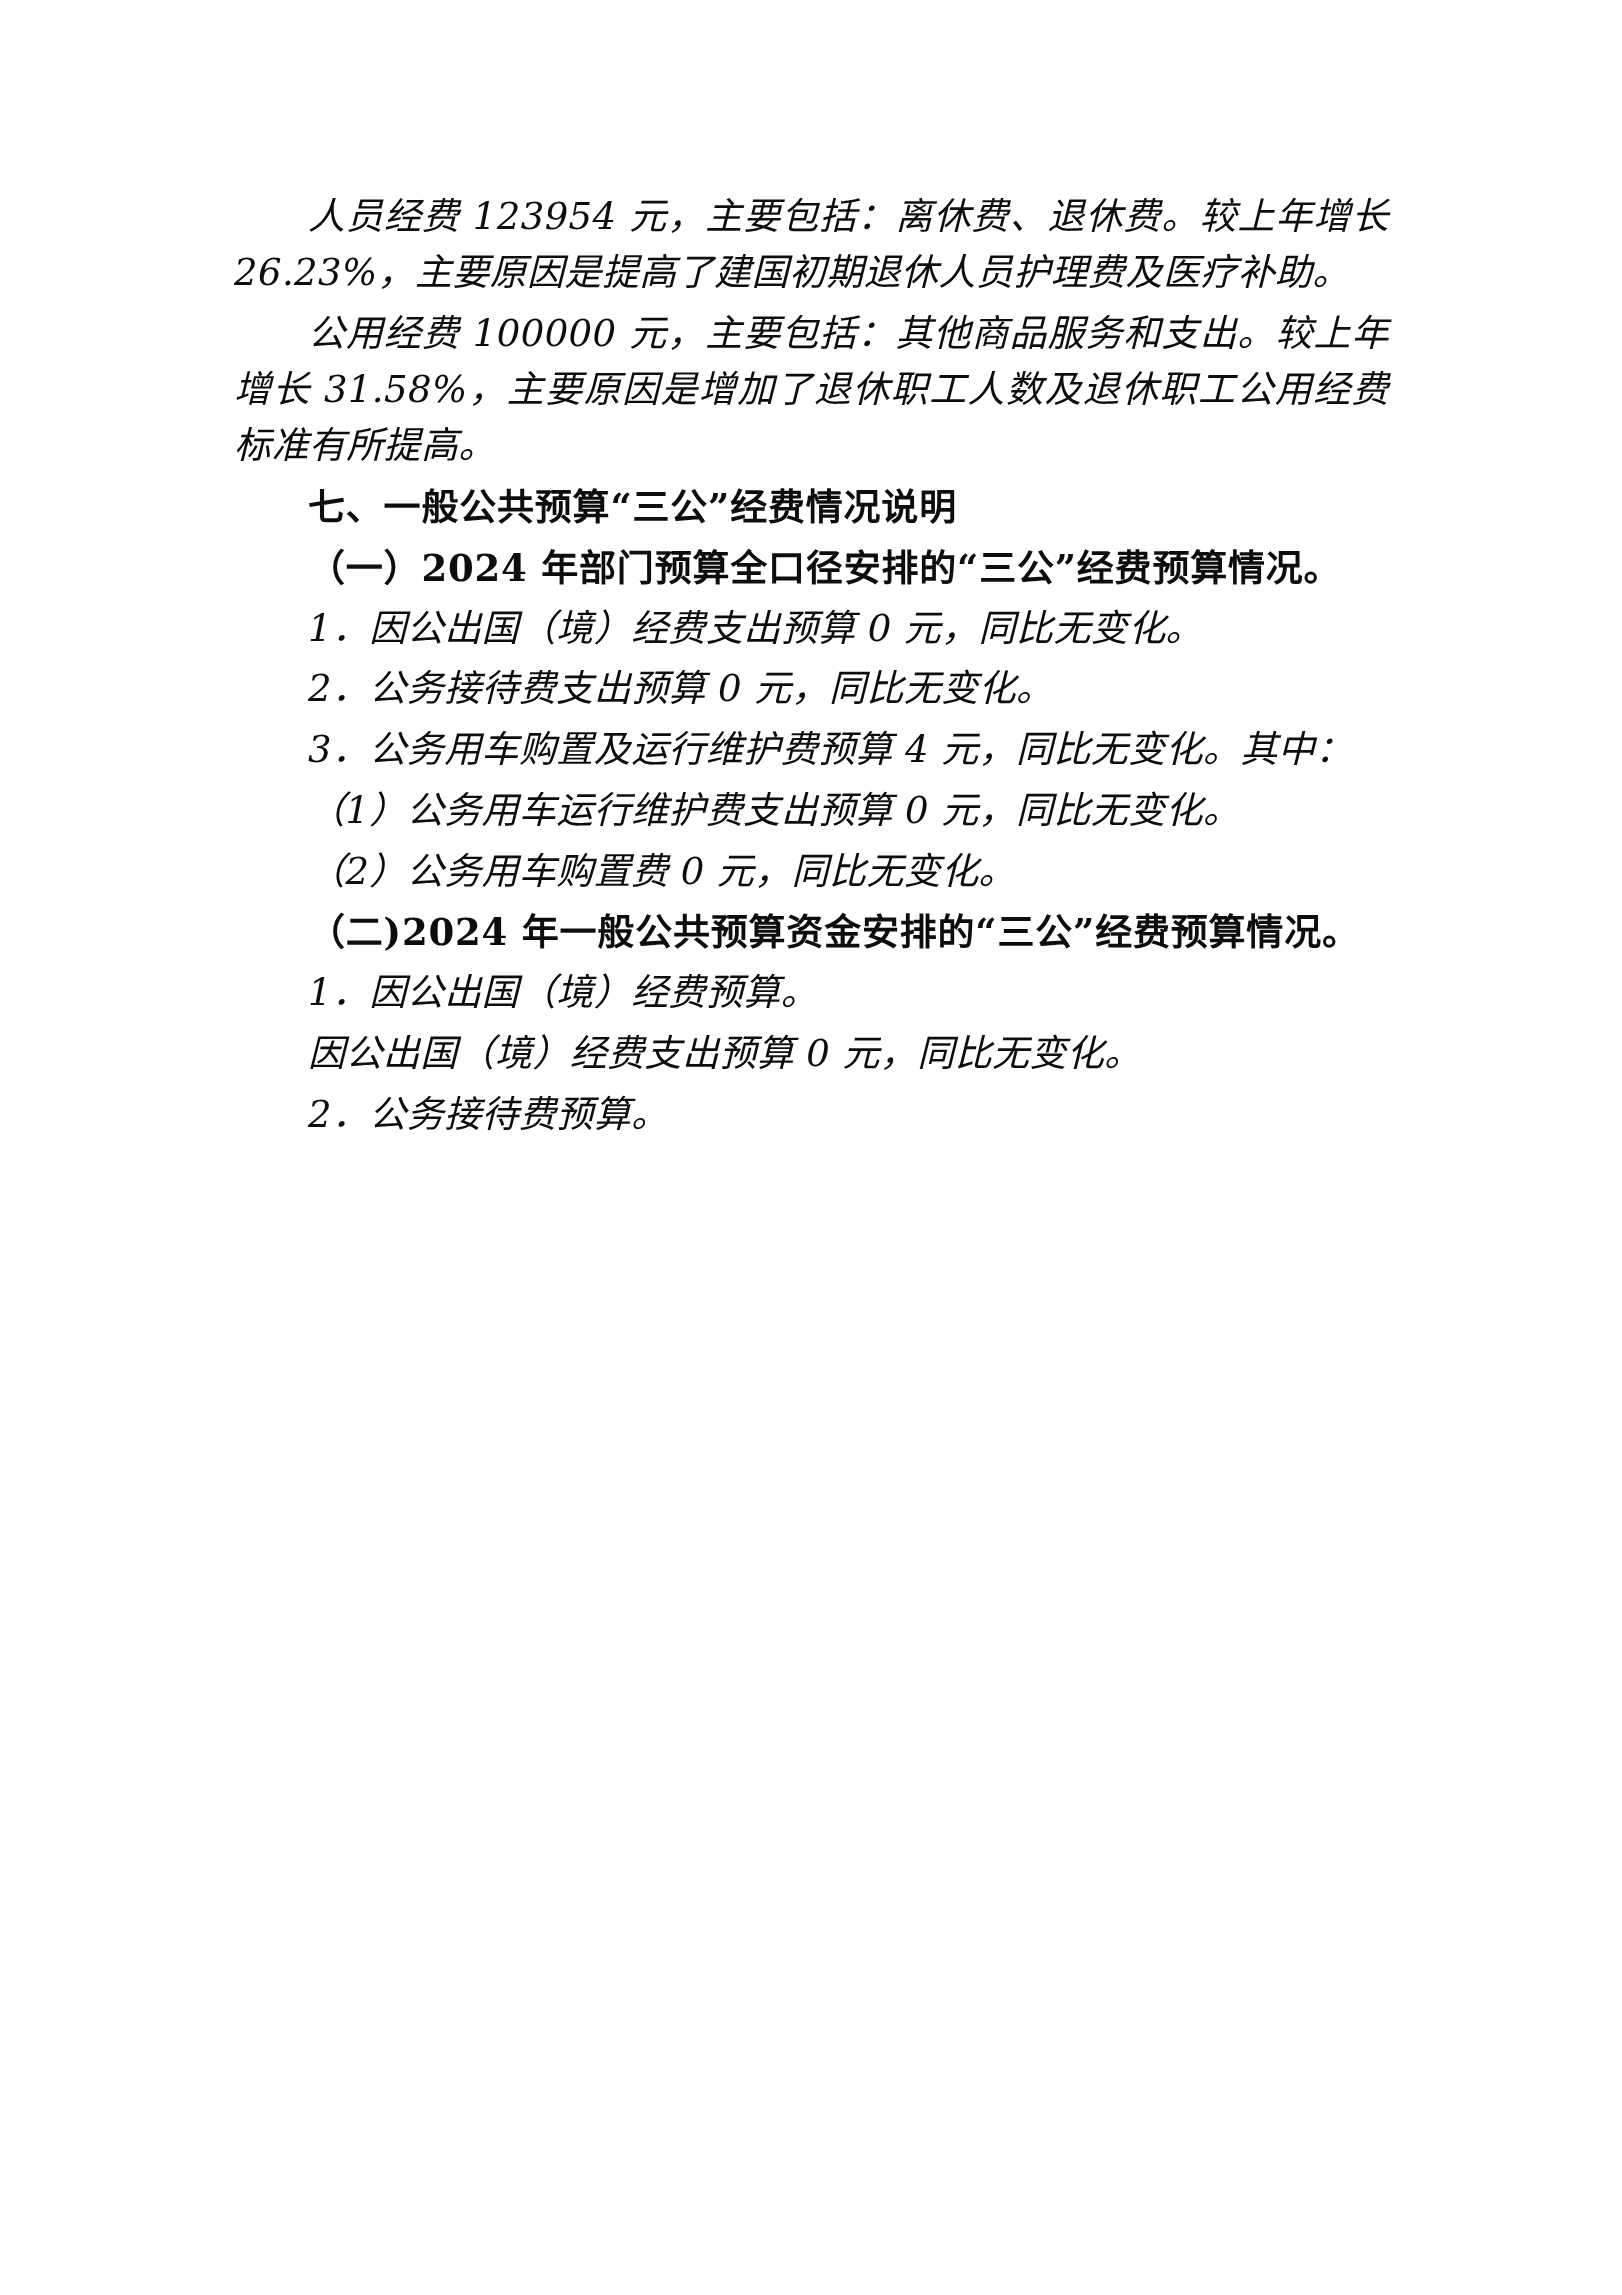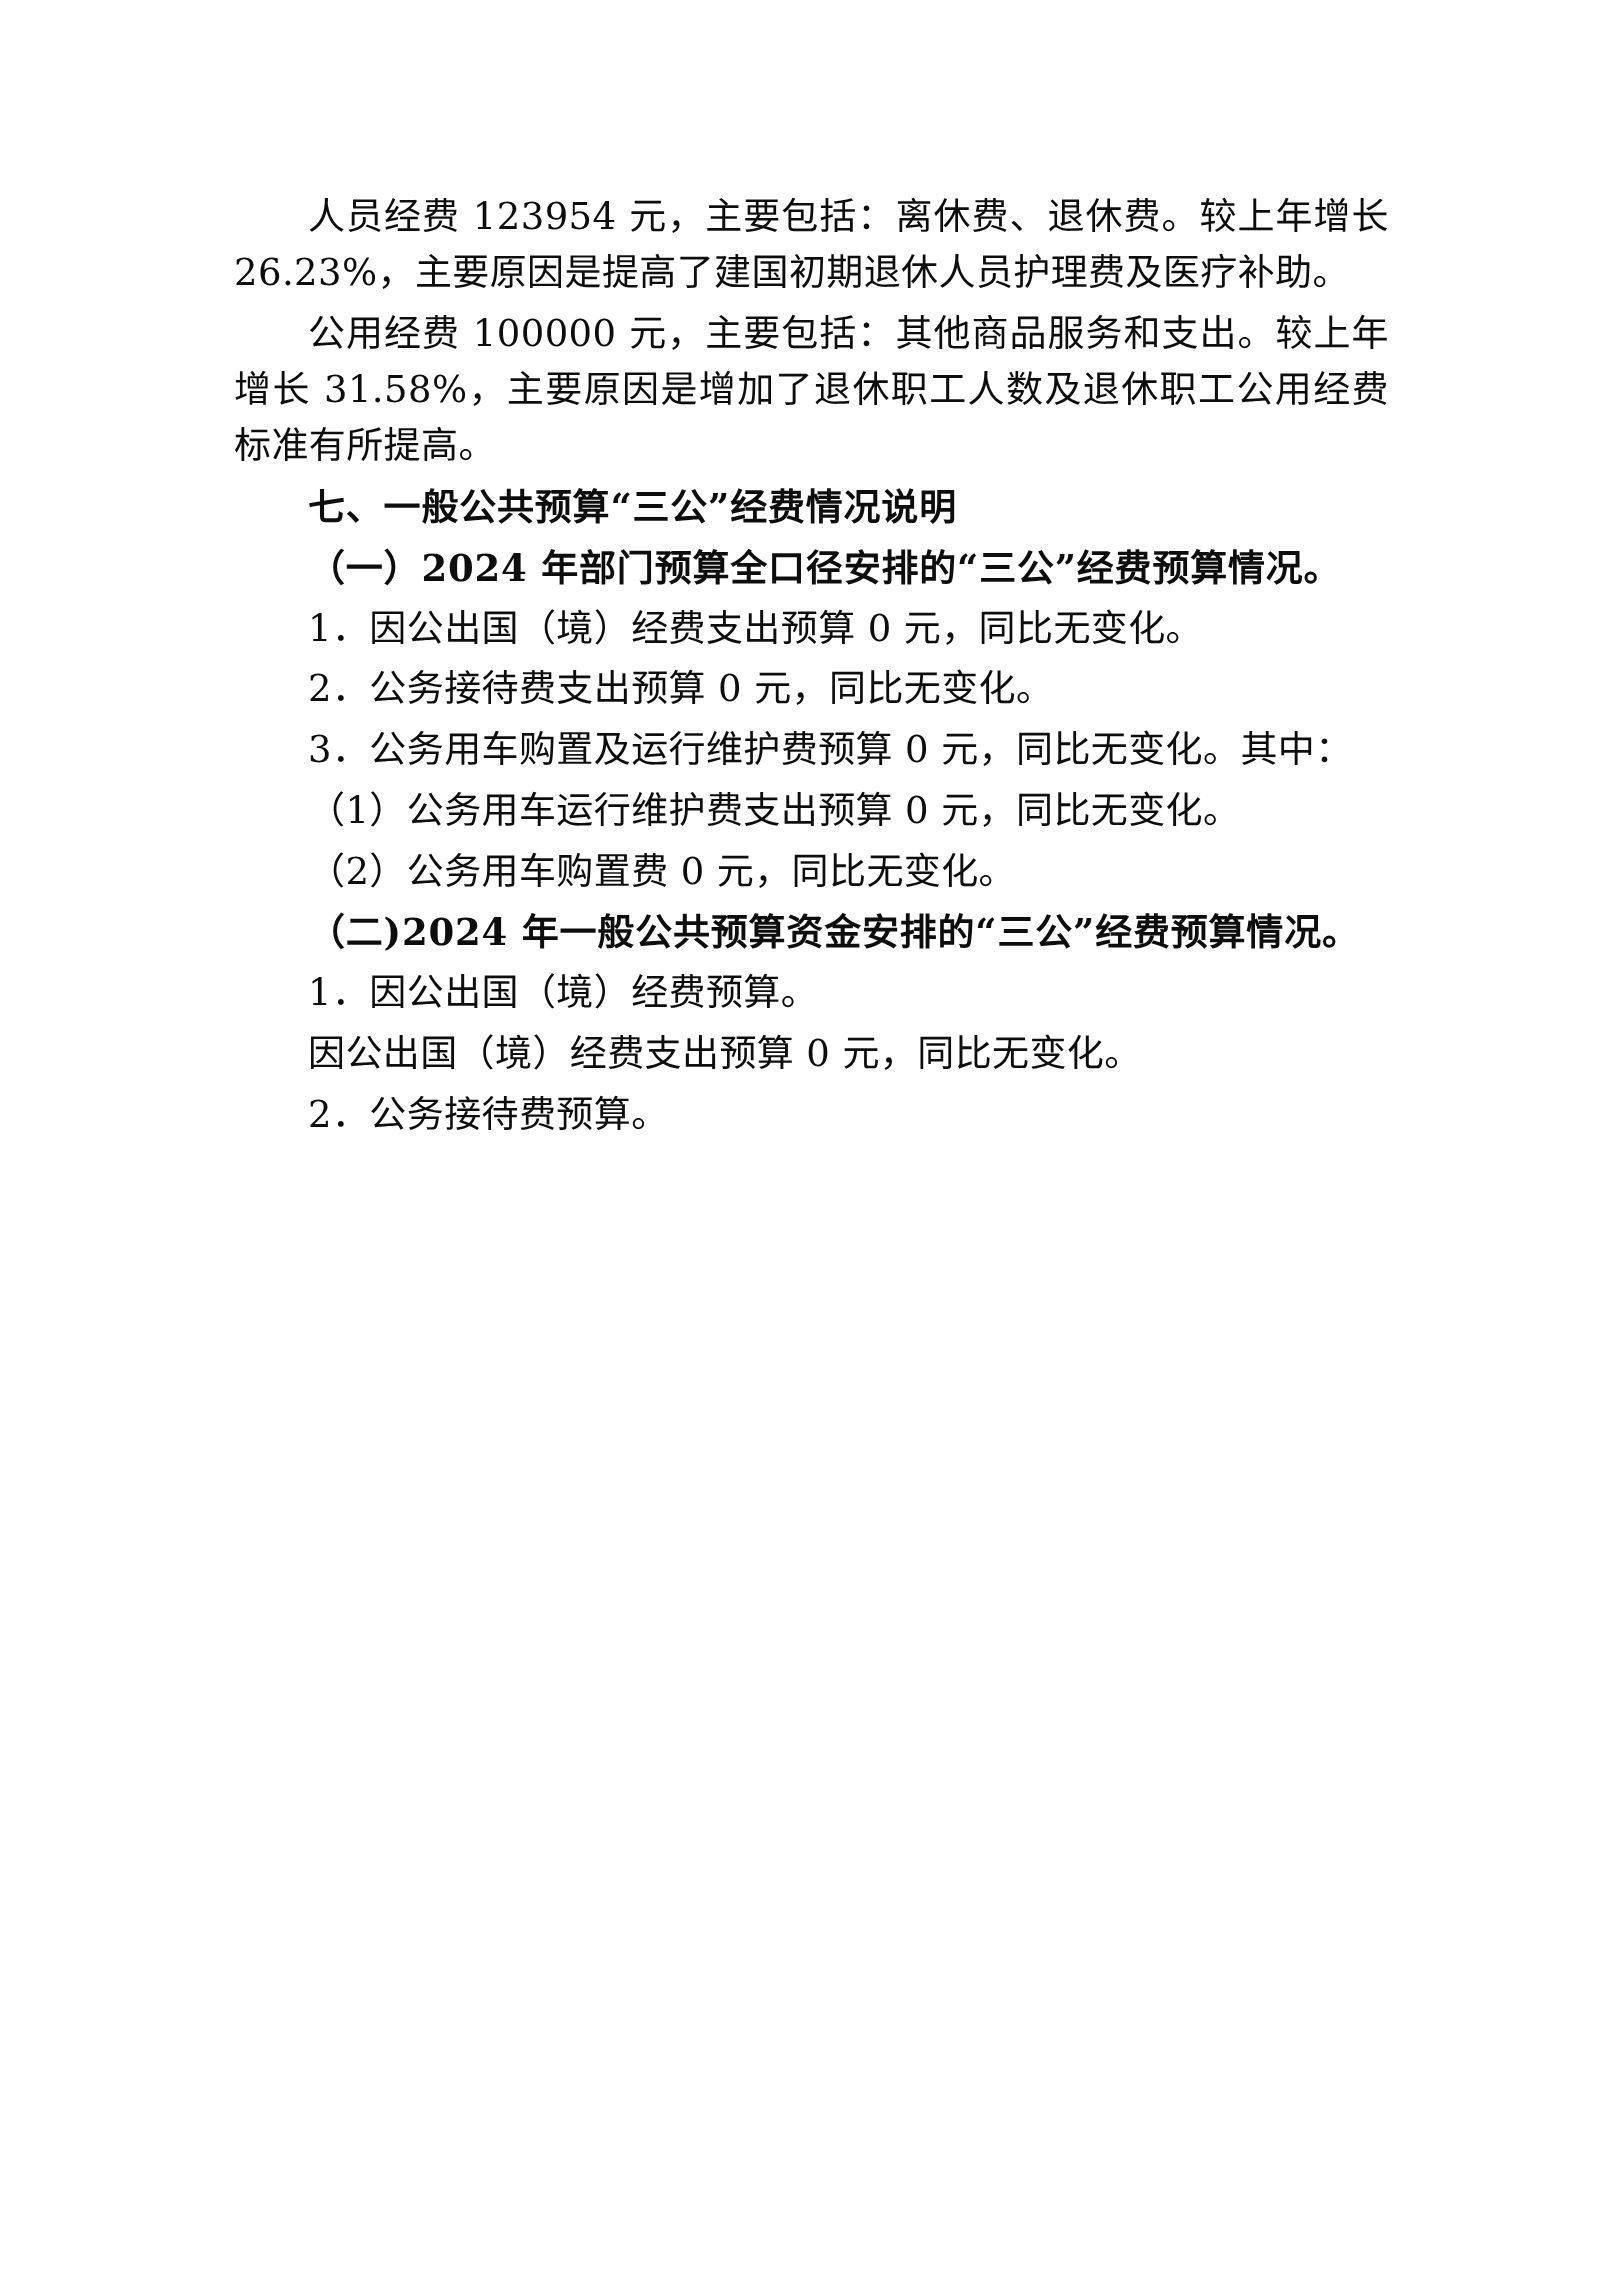--- a/index.html
+++ b/index.html
@@ -28,20 +28,21 @@
     margin: 0 0 4.5px 0;
     font-size: 37px;
     line-height: 1.52;
     letter-spacing: 0.4px;
     text-align: justify;
     text-justify: inter-ideograph;
     font-weight: 400;
   }
   p.indent {
     text-indent: 74px;
+    font-style: italic;
   }
   p.heading {
     font-weight: 700;
     text-indent: 74px;
     letter-spacing: 0.8px;
   }
 </style>
 </head>
 <body>
 
@@ -54,21 +55,21 @@
 
     <p class="heading">七、一般公共预算“三公”经费情况说明</p>
 
     <p class="heading">（一）2024 年部门预算全口径安排的“三公”经费预算情况。</p>
 
 
     <p class="indent">1．因公出国（境）经费支出预算 0 元，同比无变化。</p>
 
     <p class="indent">2．公务接待费支出预算 0 元，同比无变化。</p>
 
-    <p class="indent">3．公务用车购置及运行维护费预算 0 元，同比无变化。其中：</p>
+    <p class="indent">3．公务用车购置及运行维护费预算 4 元，同比无变化。其中：</p>
 
     <p class="indent">（1）公务用车运行维护费支出预算 0 元，同比无变化。</p>
 
     <p class="indent">（2）公务用车购置费 0 元，同比无变化。</p>
 
     <p class="heading">（二)2024 年一般公共预算资金安排的“三公”经费预算情况。</p>
 
 
     <p class="indent">1．因公出国（境）经费预算。</p>
 

